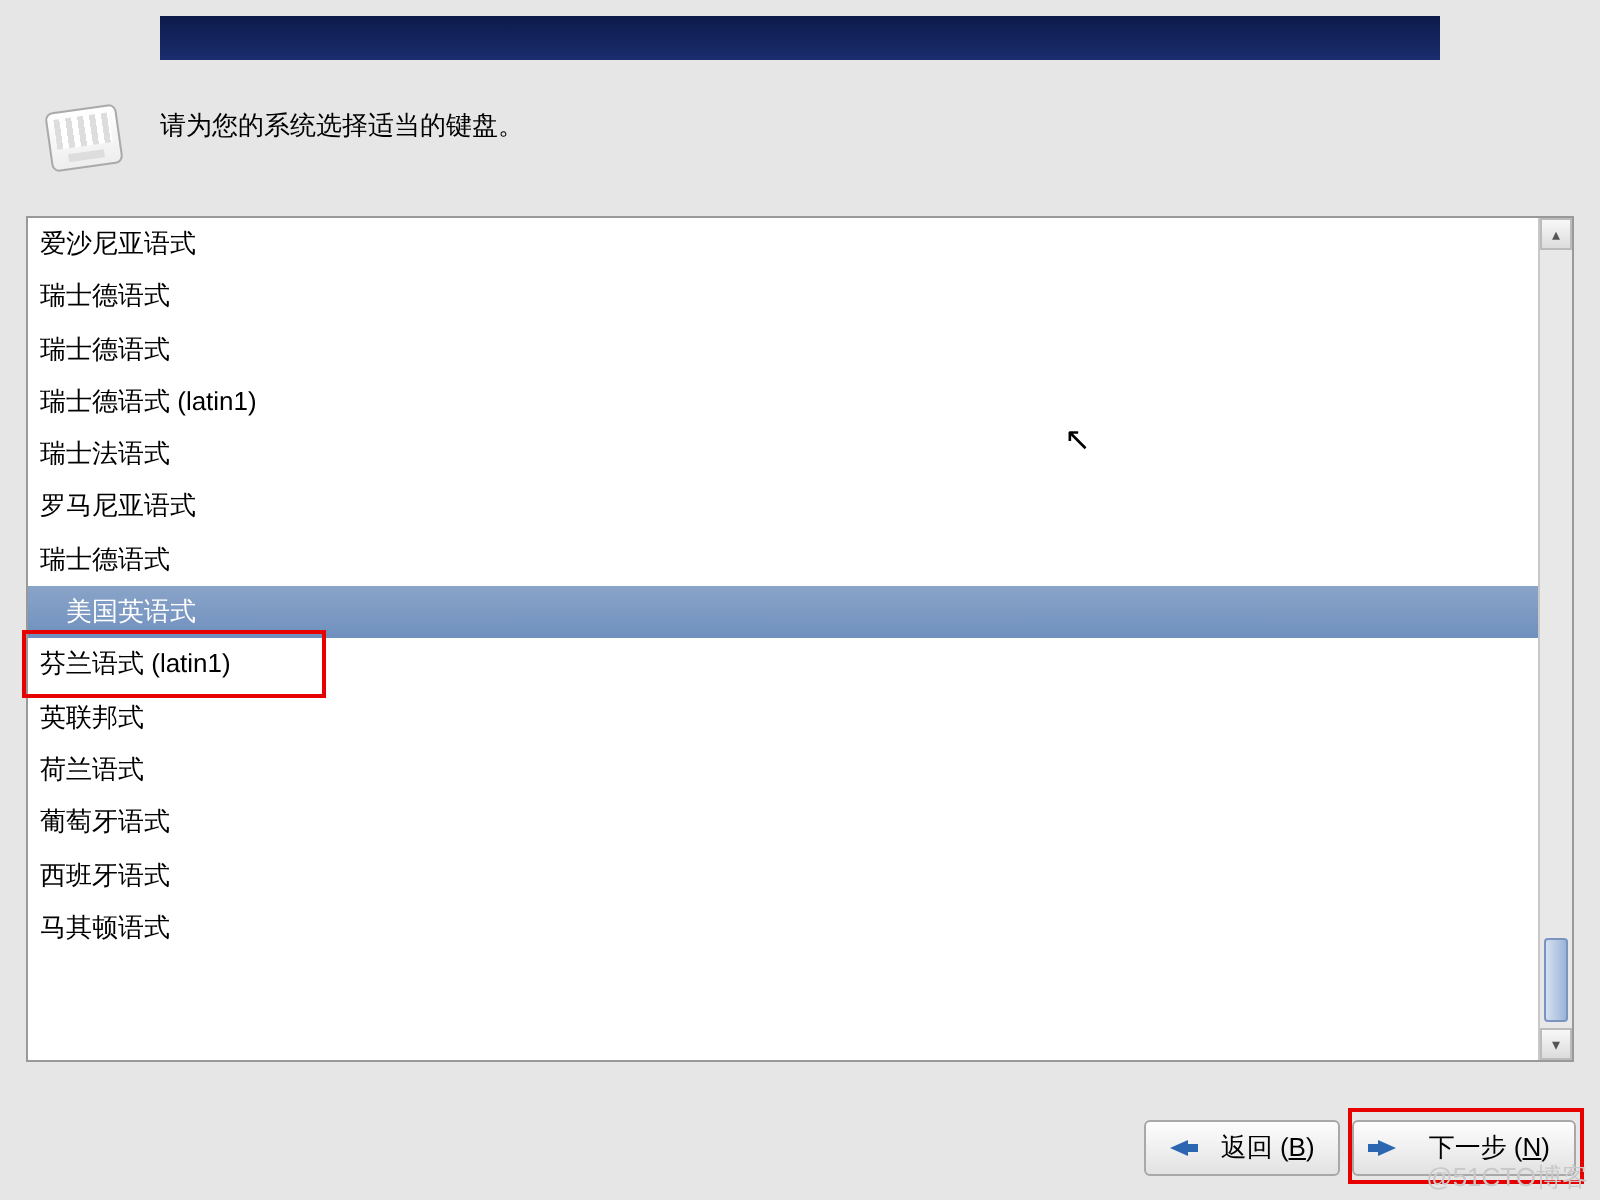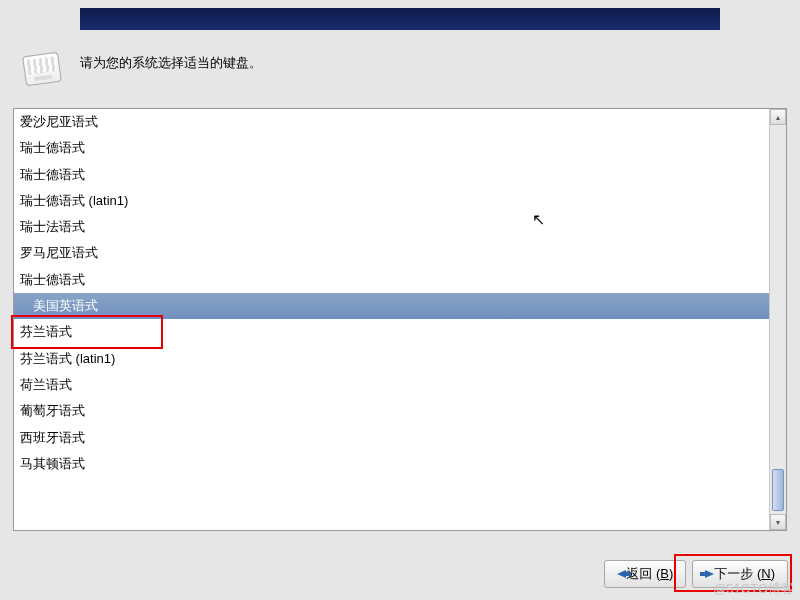--- a/index.html
+++ b/index.html
@@ -116,21 +116,21 @@
     gap: 6px;
   }
   .btn {
     height: 26px;
     padding: 0 12px;
     background: linear-gradient(#fdfdfd, #e2e2e2);
     border: 1px solid #a8a8a8;
     border-radius: 3px;
     display: flex;
     align-items: center;
-    gap: 0;
+    gap: 16px;
     cursor: pointer;
     font-size: 13px;
   }
   .arrow-right-icon {
     width: 0; height: 0;
     border-top: 4px solid transparent;
     border-bottom: 4px solid transparent;
     border-left: 9px solid #2d66b0;
     position: relative;
   }
@@ -195,22 +195,22 @@
 <div class="list-container">
   <div class="listbox" id="listbox">
       <div class="list-item">爱沙尼亚语式</div>
       <div class="list-item">瑞士德语式</div>
       <div class="list-item">瑞士德语式</div>
       <div class="list-item">瑞士德语式 (latin1)</div>
       <div class="list-item">瑞士法语式</div>
       <div class="list-item">罗马尼亚语式</div>
       <div class="list-item">瑞士德语式</div>
       <div class="list-item selected">美国英语式</div>
-      <div class="list-item">芬兰语式</div>
       <div class="list-item">芬兰语式 (latin1)</div>
+      <div class="list-item">英联邦式</div>
       <div class="list-item">荷兰语式</div>
       <div class="list-item">葡萄牙语式</div>
       <div class="list-item">西班牙语式</div>
       <div class="list-item">马其顿语式</div>
     </div>
   <div class="scrollbar">
     <div class="scroll-btn up">▴</div>
     <div class="scroll-thumb"></div>
     <div class="scroll-btn down">▾</div>
   </div>

